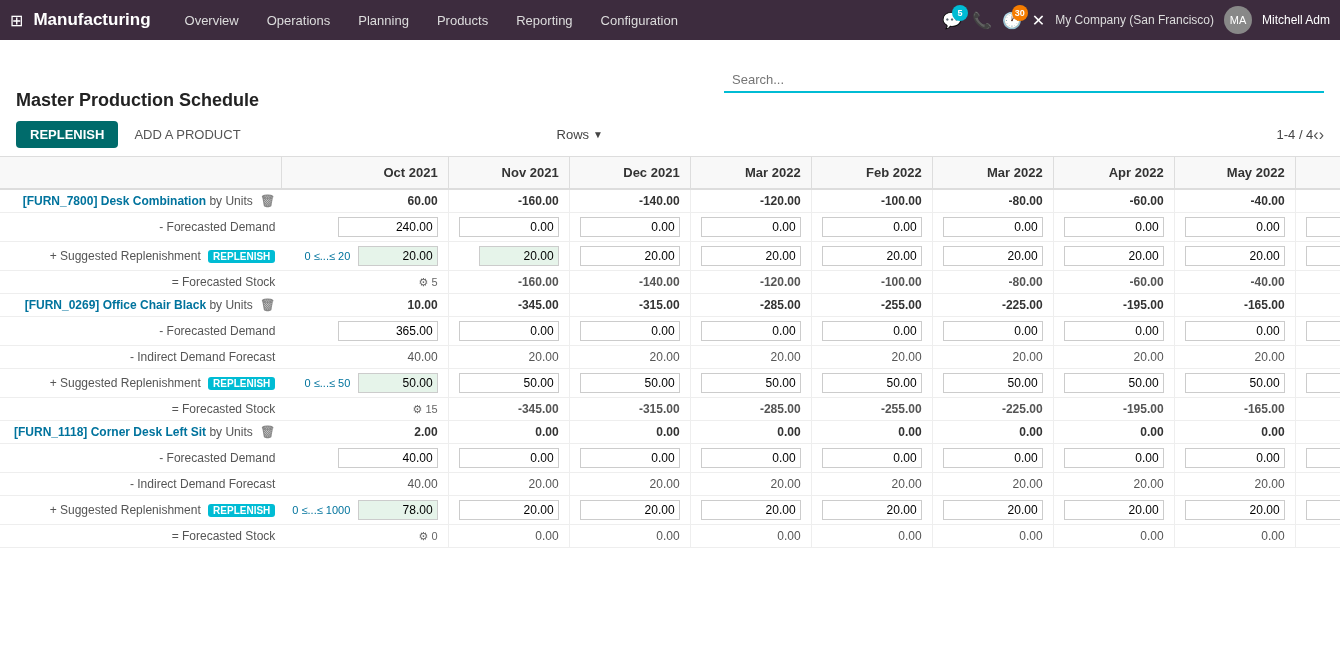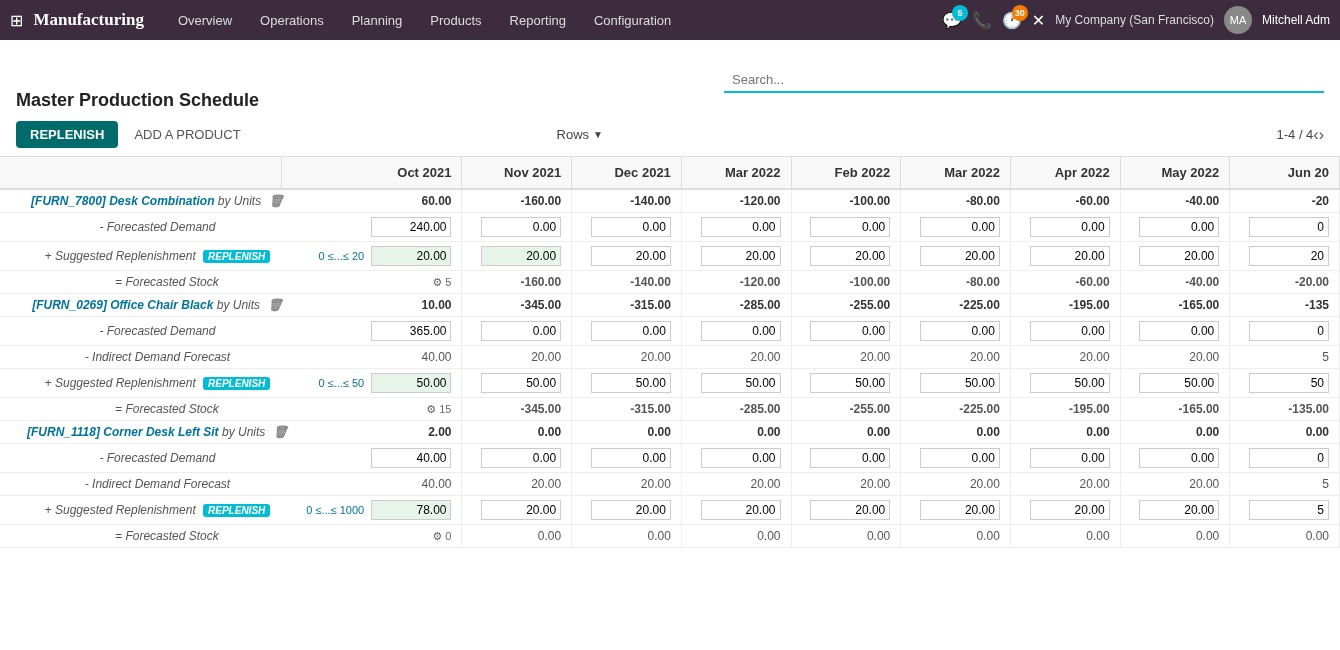--- a/index.html
+++ b/index.html
@@ -9,21 +9,21 @@
     .topnav {
       background: #3d2c3e;
       color: #fff;
       height: 40px;
       display: flex;
       align-items: center;
       padding: 0 10px;
       gap: 4px;
     }
     .topnav-grid-icon { color: #fff; font-size: 16px; margin-right: 6px; cursor: pointer; }
-    .topnav-brand { font-size: 17px; font-weight: bold; color: #fff; margin-right: 20px; font-family: Liberation Serif, serif; }
+    .topnav-brand { font-size: 17px; font-weight: bold; color: #fff; margin-right: 20px; }
     .topnav-menu { display: flex; gap: 8px; }
     .topnav-item {
       color: #ddd;
       padding: 4px 10px;
       border-radius: 4px;
       cursor: pointer;
       font-size: 13px;
       white-space: nowrap;
     }
     .topnav-right {
@@ -166,27 +166,26 @@
     tbody tr { border-bottom: 1px solid #eee; }
     tbody td {
       padding: 4px 10px;
       border-right: 1px solid #eee;
       font-size: 12px;
       text-align: right;
       vertical-align: middle;
       white-space: nowrap;
     }
     tbody td:first-child {
-      text-align: center;
+      text-align: right;
       position: sticky;
-      left: 17px;
+      left: 4px;
       background: #fff;
       z-index: 1;
       min-width: 280px;
-      font-style: italic;
     }
     .row-product td:first-child { font-weight: bold; }
     .row-product td { font-weight: 600; color: #333; }
     .row-sub td { color: #555; }
     .row-stock td { color: #555; padding-left: 29px; }
 
     .product-name { color: #00739d; font-weight: bold; cursor: pointer; }
     .product-unit { color: #555; font-weight: normal; font-size: 12px; }
     .icon-trash { color: #888; font-size: 12px; cursor: pointer; margin-left: 4px; }
 
@@ -201,21 +200,21 @@
       margin-left: 4px;
     }
     .range-text { color: #00739d; font-size: 11px; margin-right: 4px; }
 
     
     .input-cell {
       border: 1px solid #ccc;
       background: #fff;
       text-align: right;
       padding: 2px 4px;
-      width: 80px;
+      width: 100px;
       font-size: 12px;
       outline: none;
     }
     .input-cell-green {
       border: 1px solid #ccc;
       background: #e6f4ea;
       text-align: right;
       padding: 2px 4px;
       width: 80px;
       font-size: 12px;

